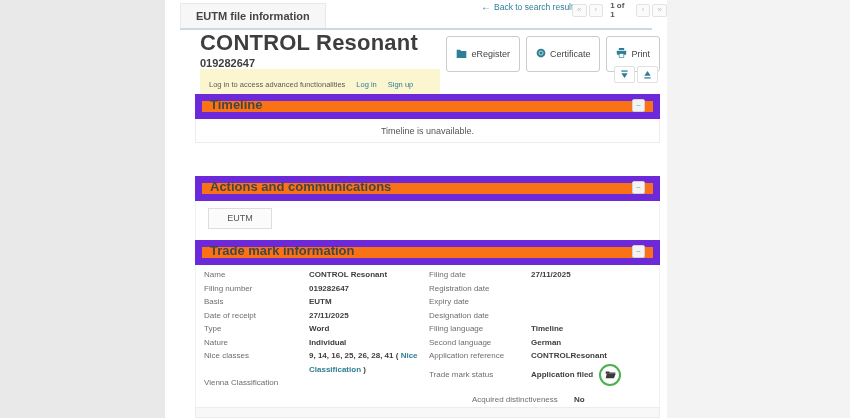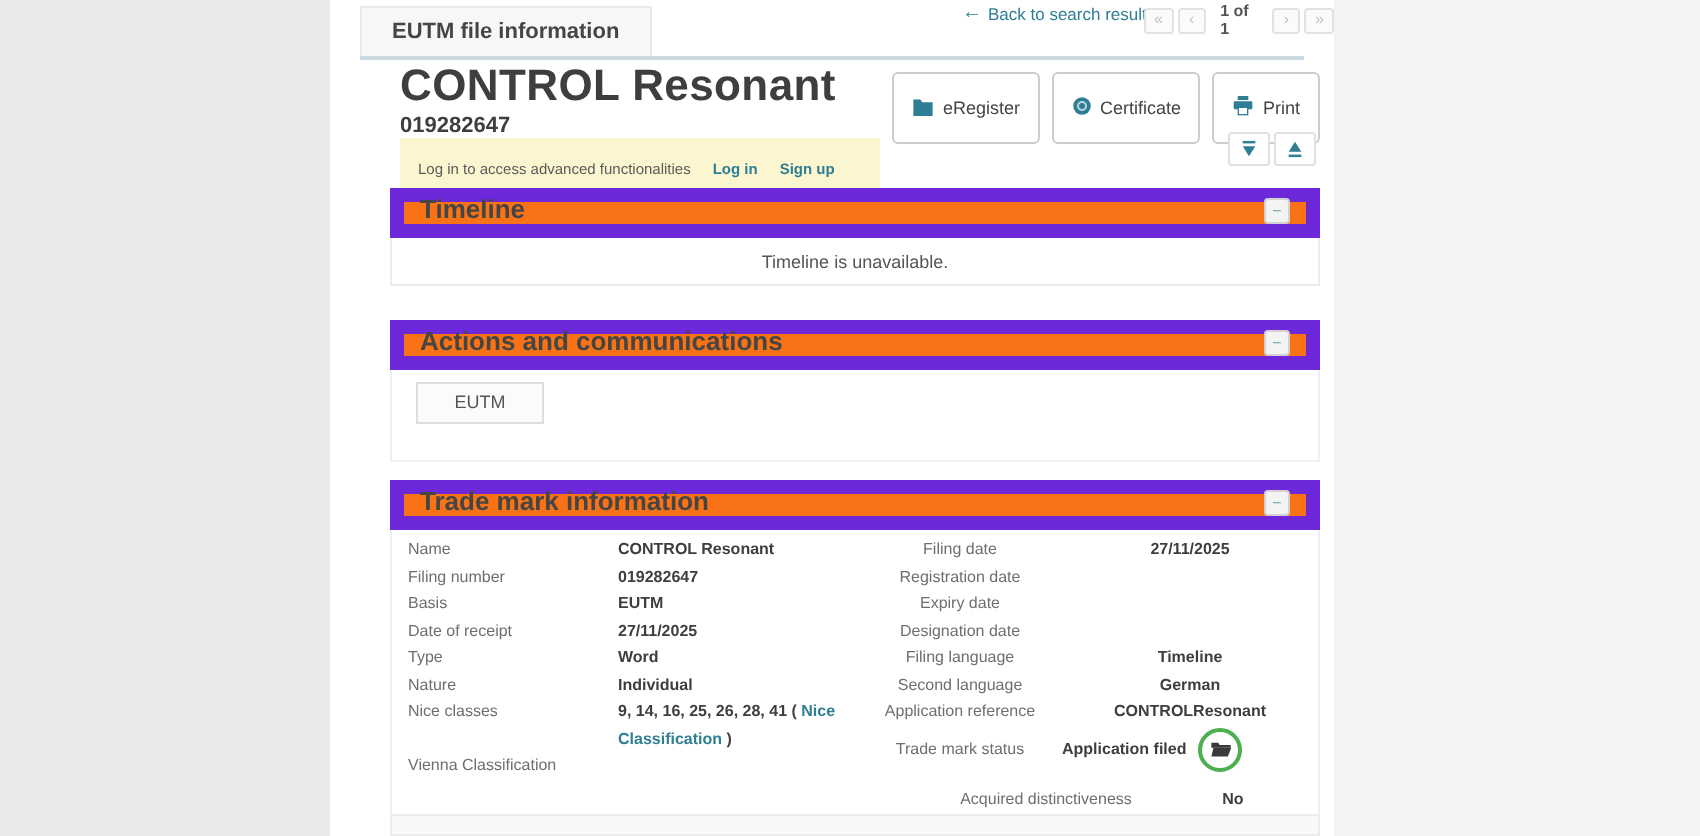--- a/index.html
+++ b/index.html
@@ -26,46 +26,46 @@
 
   .page-title{position:absolute;left:35px;top:30px;font-size:22px;font-weight:bold;color:#3e3e3e;letter-spacing:.2px;}
   .filing-number{position:absolute;left:35px;top:57px;font-size:11px;font-weight:bold;color:#3e3e3e;}
 
   .hdr-buttons{position:absolute;right:7px;top:36px;display:flex;gap:6px;}
   .btn{height:36px;display:flex;align-items:center;gap:4px;padding:0 9px;border:1px solid #cccccc;
     border-radius:3px;background:#fff;font-size:9px;color:#444;cursor:pointer;}
 
   .login-banner{position:absolute;left:35px;top:69px;width:240px;height:30px;background:#fcf6d0;
     display:flex;align-items:center;gap:11px;padding:0 9px;box-sizing:border-box;font-size:7.5px;color:#5a5a5a;}
-  .login-banner a{color:#2e7e95;font-weight:bold;text-decoration:none;cursor:pointer;}
+  .login-banner a{color:#2e7e95;font-weight:normal;text-decoration:none;cursor:pointer;}
 
   .bulk-toggles{position:absolute;right:9px;top:66px;display:flex;gap:2px;}
   .bulk-toggles button{width:21px;height:17px;border:1px solid #e0e0e0;background:#fff;border-radius:2px;
     display:flex;align-items:center;justify-content:center;padding:0;cursor:pointer;}
 
   .section{position:absolute;left:30px;width:465px;}
   .section-header{background:#f97316;border:7px solid #6d28d9;height:25px;display:flex;align-items:flex-end;
     padding:0 8px;box-sizing:border-box;}
   .section-title{font-size:13px;font-weight:bold;color:#454545;flex:1;}
   .toggle-btn{width:13px;height:13px;border:1px solid #d2d2d2;background:#f3f3f3;border-radius:2px;
     font-size:8px;color:#7da3b3;line-height:10px;text-align:center;padding:0;cursor:pointer;}
 
   .timeline-sec{top:94px;}
   .timeline-body{border:1px solid #ececec;border-top:none;height:23px;display:flex;align-items:center;
     justify-content:center;font-size:9px;color:#555;}
 
-  .actions-sec{top:160px;}
+  .actions-sec{top:176px;}
   .actions-body{border:1px solid #f0f0f0;border-top:none;height:46px;padding:6px 0 0 12px;box-sizing:border-box;}
   .eutm-tab{display:inline-block;width:62px;height:19px;line-height:19px;text-align:center;
     border:1px solid #dddddd;background:#fbfbfb;font-size:9px;color:#555;cursor:pointer;}
 
   .tm-sec{top:240px;}
   .tm-body{border:1px solid #f0f0f0;border-top:none;display:flex;padding:3px 0 4px;}
   .col-left{width:230px;padding-left:8px;box-sizing:border-box;}
-  .col-right{flex:1;padding-left:3px;text-align:center;}
+  .col-right{flex:1;padding-left:3px;}
   .row{display:flex;line-height:13.5px;min-height:13.5px;font-size:8px;}
   .col-left .lbl{flex:0 0 105px;color:#6e6e6e;}
   .col-right .lbl{flex:0 0 102px;color:#6e6e6e;}
   .val{font-weight:bold;color:#3e3e3e;flex:1;}
   .val a{color:#2e7e95;font-weight:bold;text-decoration:none;cursor:pointer;}
   .nice-row .val{max-width:118px;}
   .status-row{align-items:center;height:24px;}
   .status-icon{width:18px;height:18px;border:2px solid #4caf50;border-radius:50%;margin-left:6px;
     display:inline-flex;align-items:center;justify-content:center;background:#fff;flex:0 0 auto;}
   .acq-row{margin-top:6px;margin-left:43px;}

